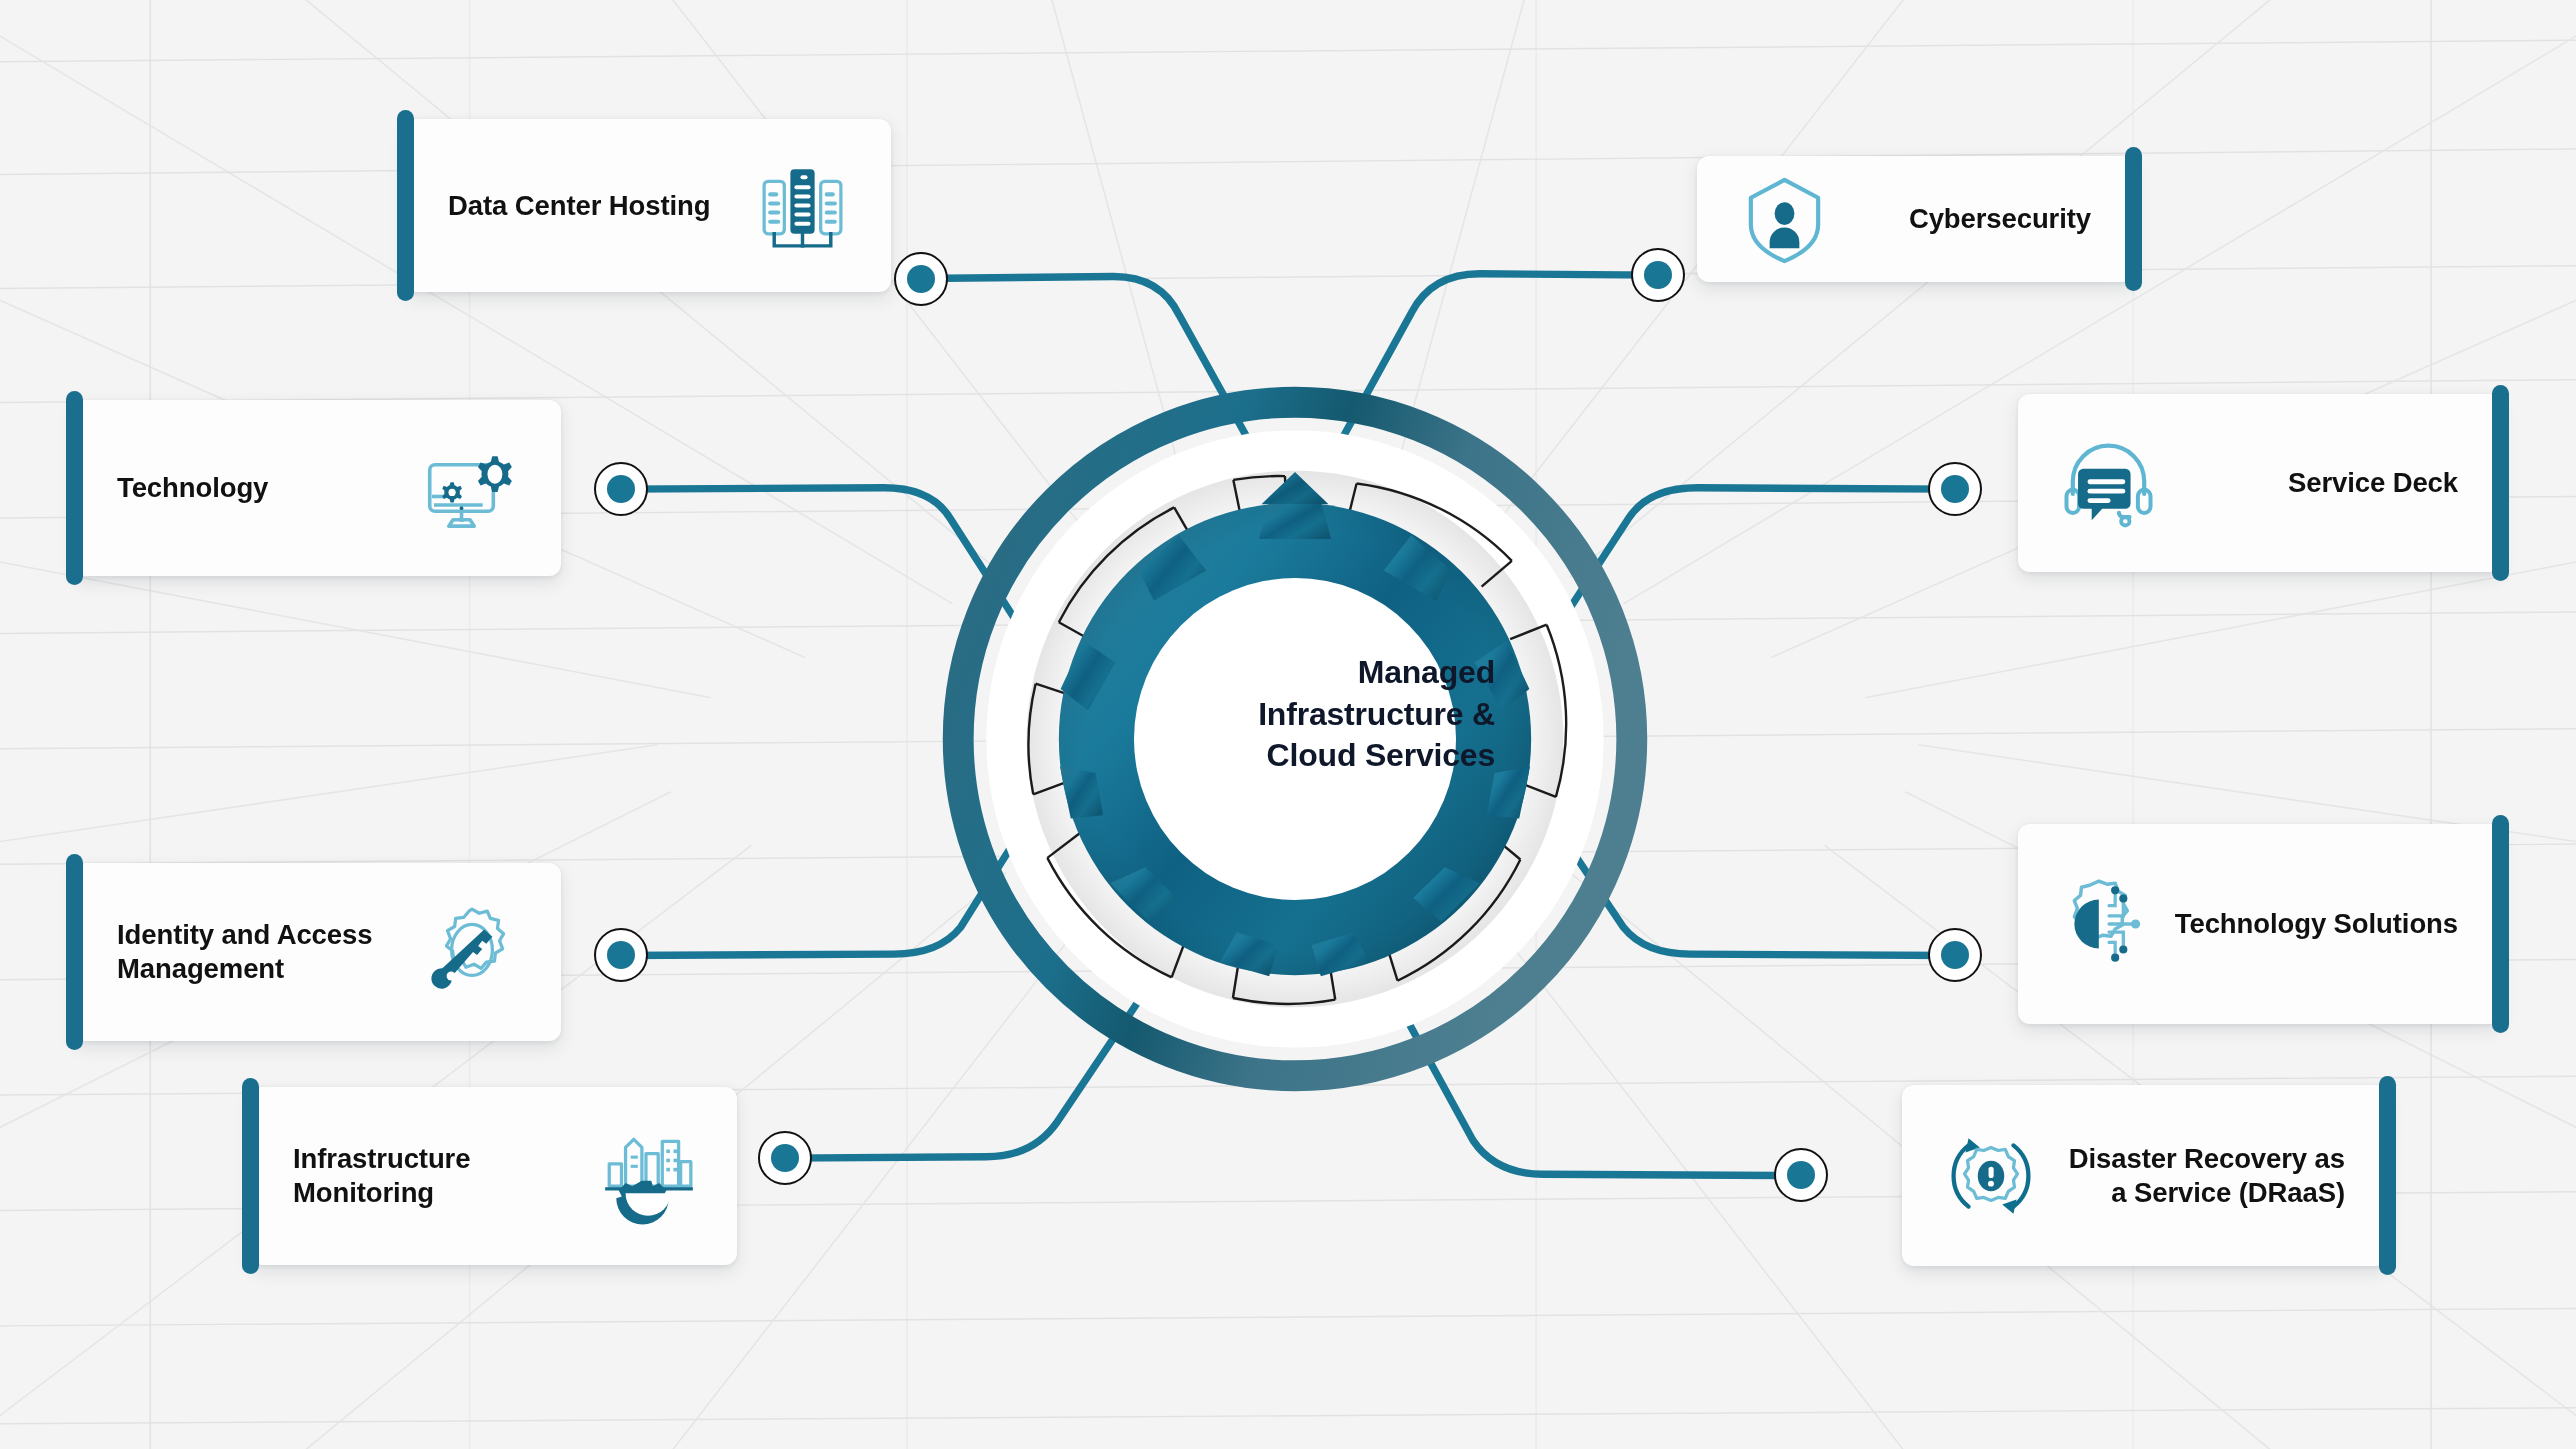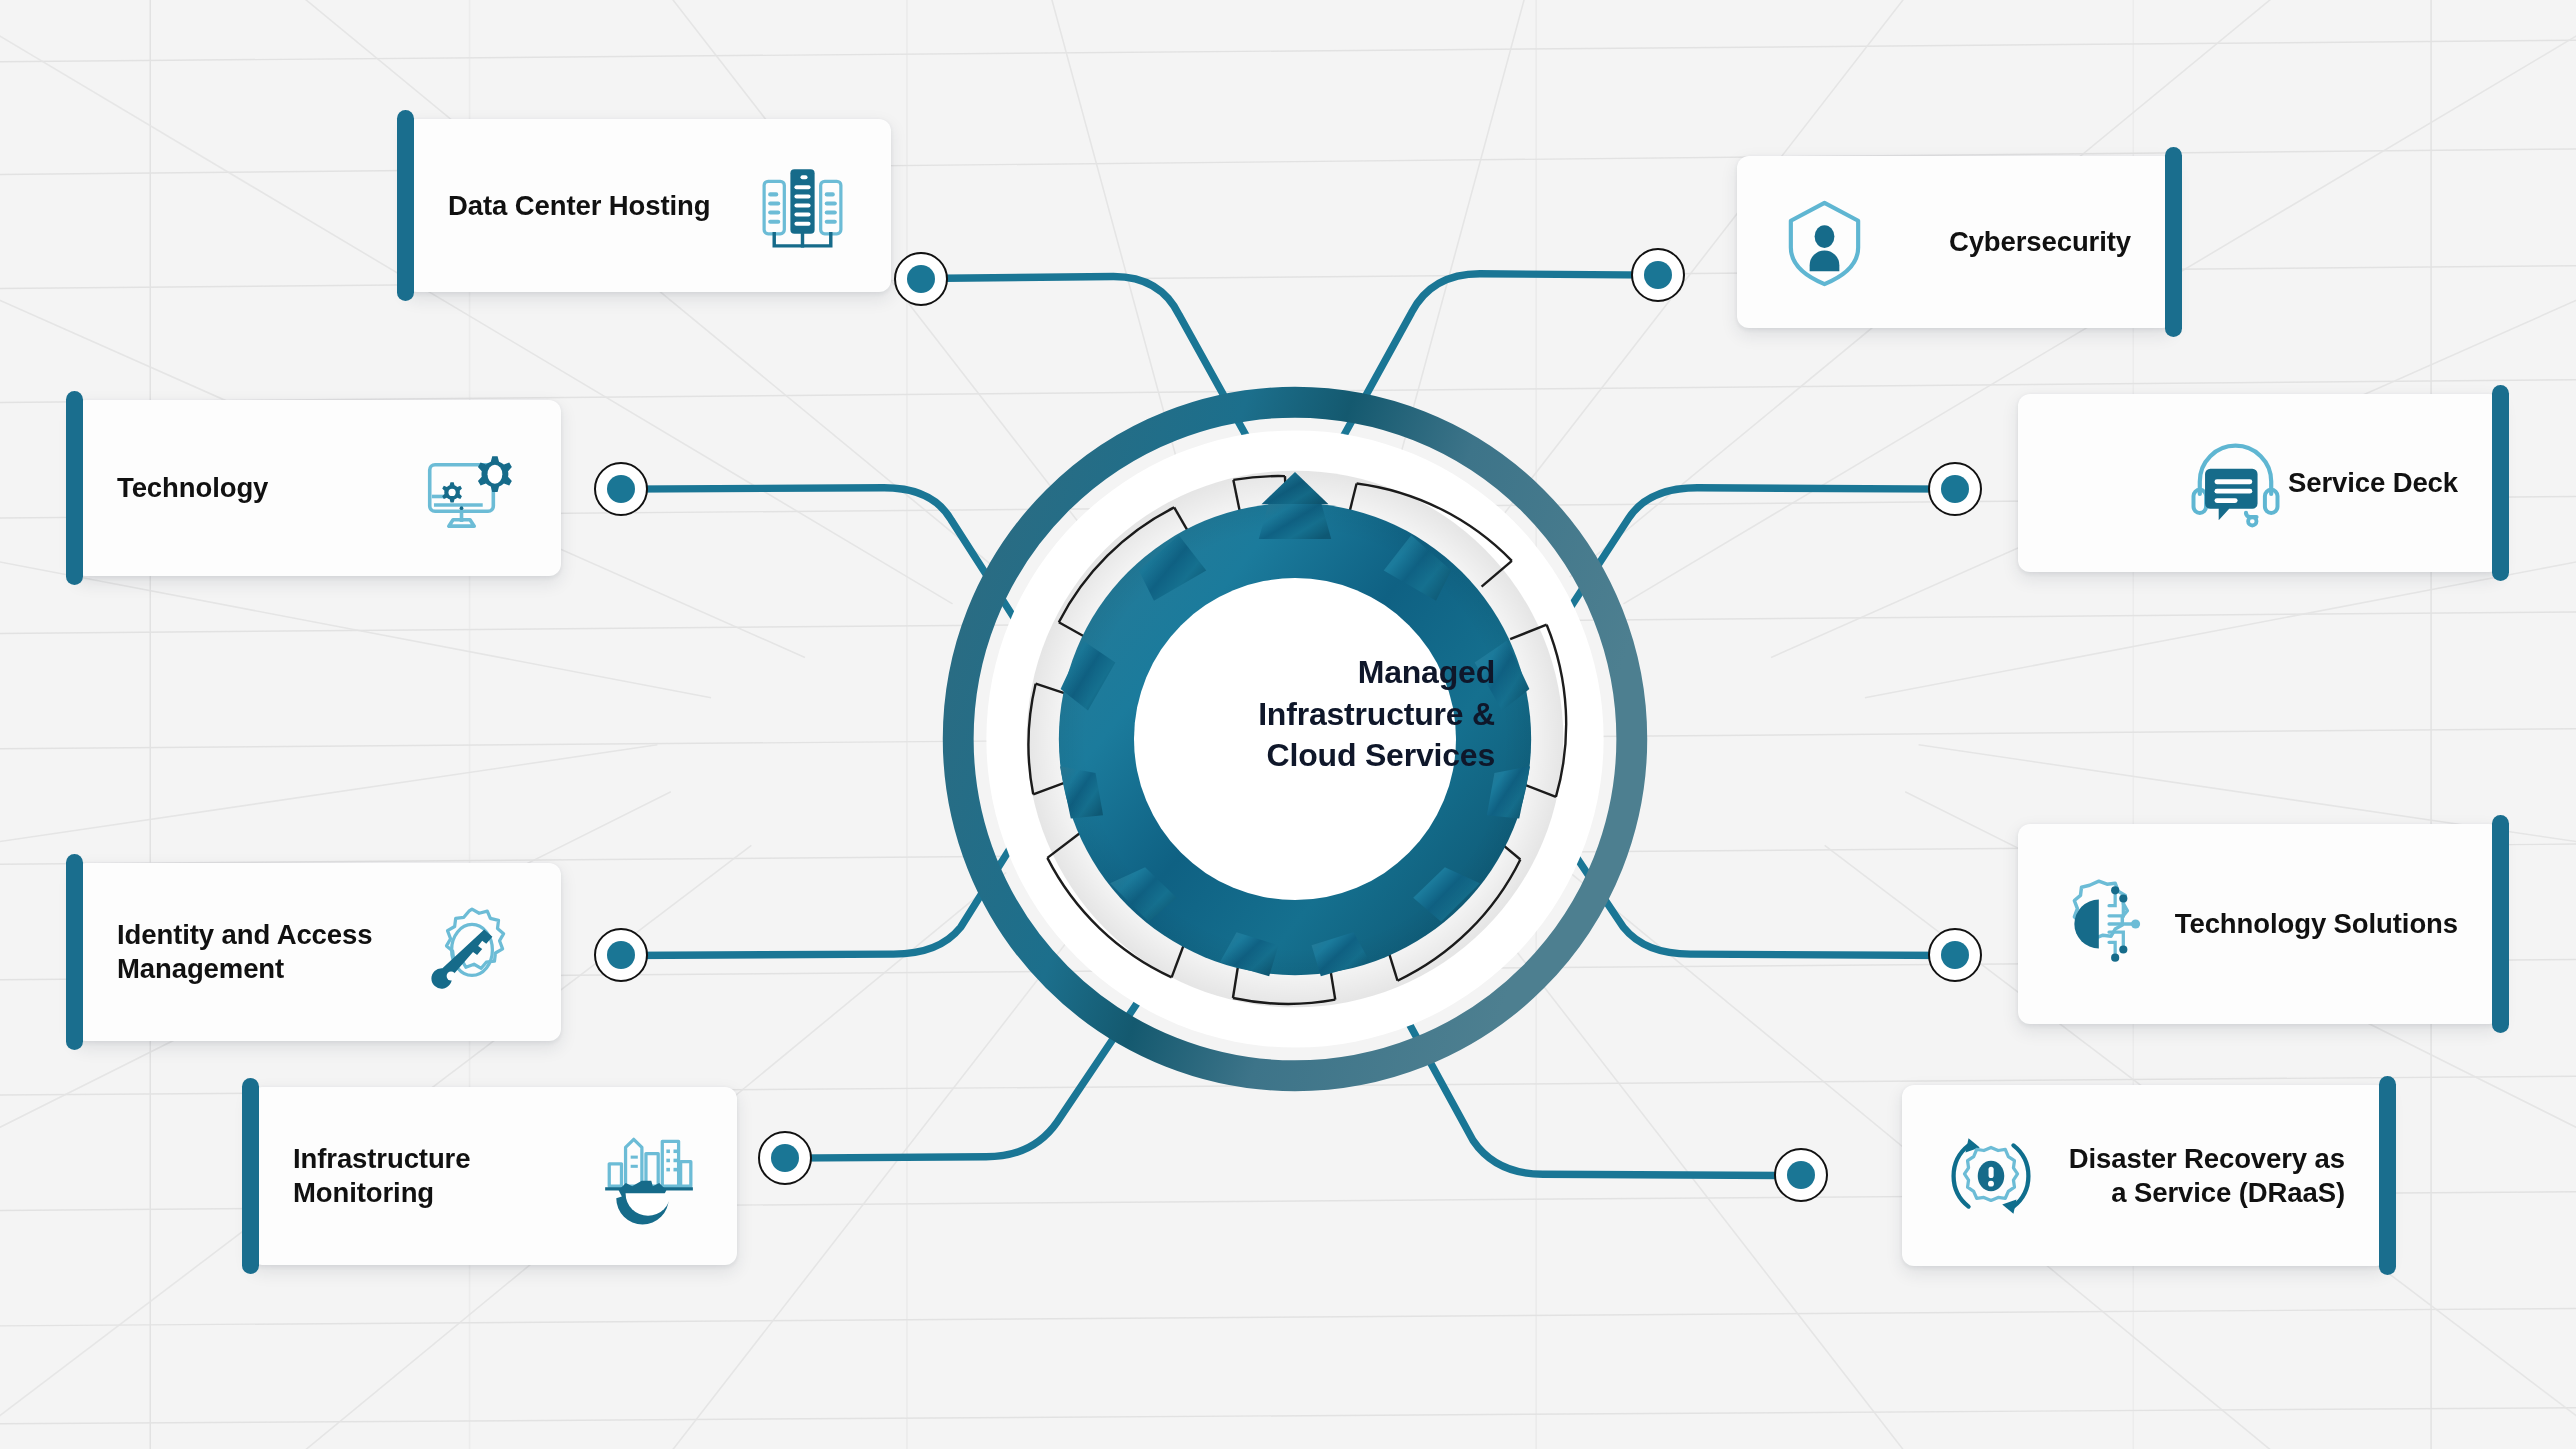--- a/index.html
+++ b/index.html
@@ -346,31 +346,31 @@
       </g>
       <rect x="8" y="61" width="86" height="3.2" fill="#166b8a"></rect>
       <path fill="#166b8a" d="
         M16 66 l12 0 l2 7 l8 -4 l9 9 l-4 8 l7 2 l0 0
         a33 33 0 0 1 -66 0 l7 -2 l-4 -8 l9 -9 l8 4 Z
         " transform="translate(22,0) scale(0.78) translate(12,4)"></path>
       <path fill="#ffffff" d="M50 66 m-22 0 a22 22 0 0 0 44 0 Z" transform="translate(0,1)"></path>
     </svg>
   </div>
 
-  <div class="card right" style="left:1697px;top:156px;width:437px;height:172px;margin-left:40px;">
+  <div class="card right" style="left:1697px;top:156px;width:437px;height:126px;">
     <span class="bar"></span>
     <span class="label" style="font-size:27.5px;">Cybersecurity</span>
     <svg class="ico" width="99" height="99" viewBox="0 0 100 100">
       <path d="M50 10 L84 28 L84 55 Q84 78 50 92 Q16 78 16 55 L16 28 Z" fill="none" stroke="#5fb6d2" stroke-width="4.2" stroke-linejoin="round"></path>
       <ellipse cx="50" cy="44" rx="10" ry="11.5" fill="#166b8a"></ellipse>
       <path d="M50 58 a15 15 0 0 1 15 15 l0 6 l-30 0 l0 -6 a15 15 0 0 1 15 -15 Z" fill="#166b8a"></path>
     </svg>
   </div>
 
-  <div class="card right" style="left:2018px;top:394px;width:483px;height:178px;justify-content:flex-end;">
+  <div class="card right" style="left:2018px;top:394px;width:483px;height:178px;">
     <span class="bar"></span>
     <span class="label" style="font-size:27.5px;">Service Deck</span>
     <svg class="ico" width="105" height="105" viewBox="0 0 100 100">
       <g fill="none" stroke="#5fb6d2" stroke-width="4" stroke-linecap="round">
         <path d="M16 60 L16 48 a34 34 0 0 1 68 0 L84 60"></path>
         <path d="M70 82 l-6 0 a4 4 0 0 1 -4 -4"></path>
       </g>
       <g fill="none" stroke="#5fb6d2" stroke-width="3.8">
         <rect x="10" y="56" width="12" height="22" rx="6"></rect>
         <rect x="78" y="56" width="12" height="22" rx="6"></rect>

